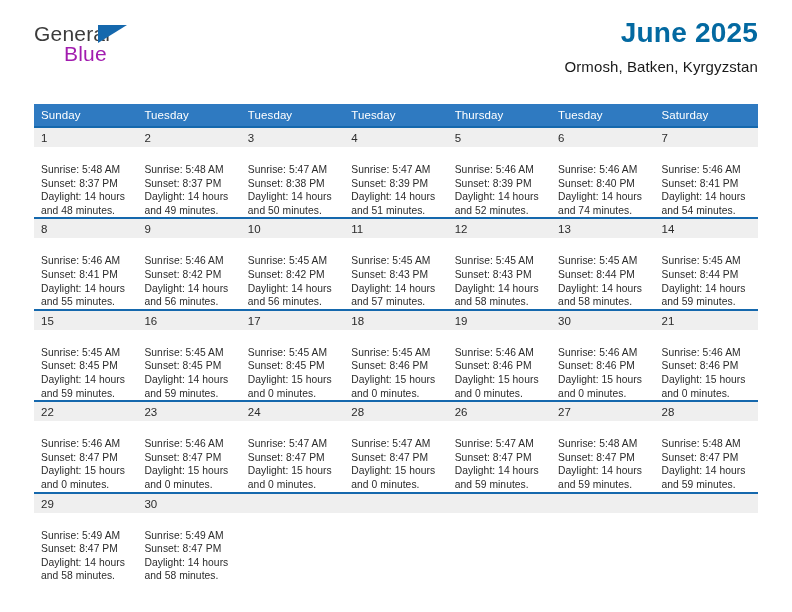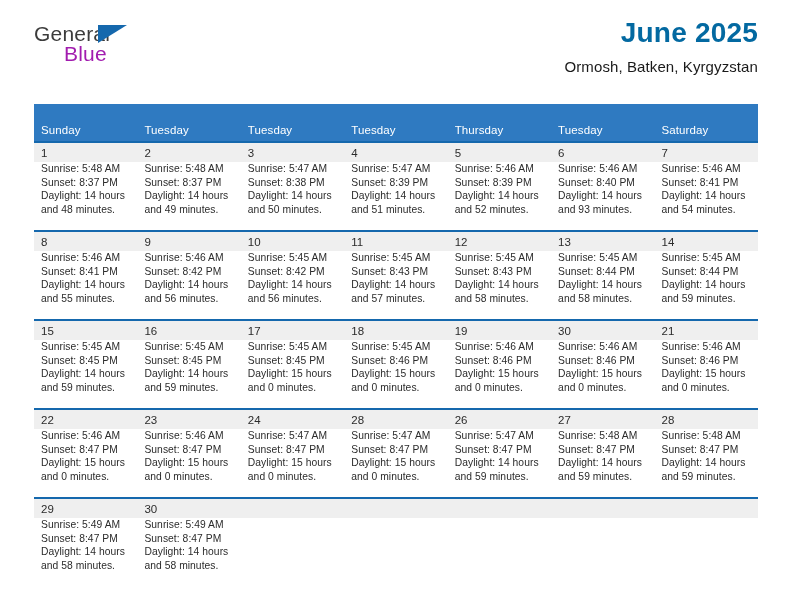--- a/index.html
+++ b/index.html
@@ -94,21 +94,21 @@
     table-layout: fixed;
   }
   .calendar col { width: 103.43px; }
 
   .dow-row th {
     background: #2f7ac1;
     color: #ffffff;
     font-size: 11.5px;
     font-weight: normal;
     text-align: left;
-    padding: 20px 0 5px 7px;
+    padding: 5px 0 5px 7px;
     height: 22px;
     letter-spacing: 0.1px;
   }
 
   .week-row td {
     vertical-align: top;
     padding: 0;
     border-top: 2px solid #1568ad;
     background: #ffffff;
     height: 89px;
@@ -121,21 +121,21 @@
   }
   .daynum-band {
     background: #efefef;
     height: 19px;
     padding: 2px 0 0 7px;
     font-size: 11.5px;
     color: #2b2b2b;
     line-height: 16px;
   }
   .cell-body {
-    padding: 0 6px 0 7px;
+    padding: 16px 6px 0 7px;
   }
   .cell-body div {
     font-size: 10.3px;
     line-height: 13.6px;
     color: #2b2b2b;
     white-space: nowrap;
     letter-spacing: 0.05px;
   }
   td.empty .daynum-band { color: transparent; }
   td.empty .cell-body { visibility: hidden; }
@@ -235,21 +235,21 @@
               </div>
             </div>
           </td>
           <td>
             <div class="cell-inner">
               <div class="daynum-band">6</div>
               <div class="cell-body">
                 <div>Sunrise: 5:46 AM</div>
                 <div>Sunset: 8:40 PM</div>
                 <div>Daylight: 14 hours</div>
-                <div>and 93 minutes.</div>
+                <div>and 74 minutes.</div>
               </div>
             </div>
           </td>
           <td>
             <div class="cell-inner">
               <div class="daynum-band">7</div>
               <div class="cell-body">
                 <div>Sunrise: 5:46 AM</div>
                 <div>Sunset: 8:41 PM</div>
                 <div>Daylight: 14 hours</div>

